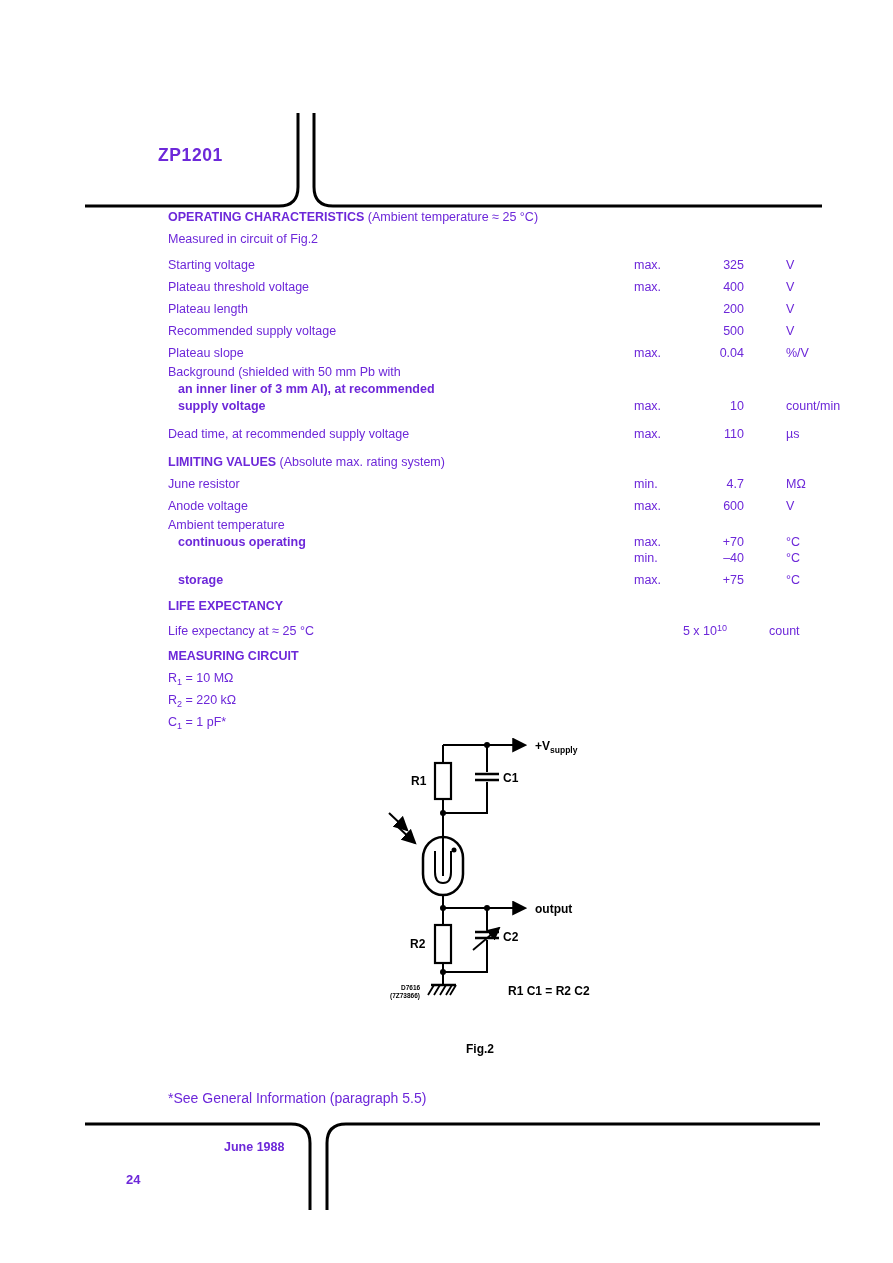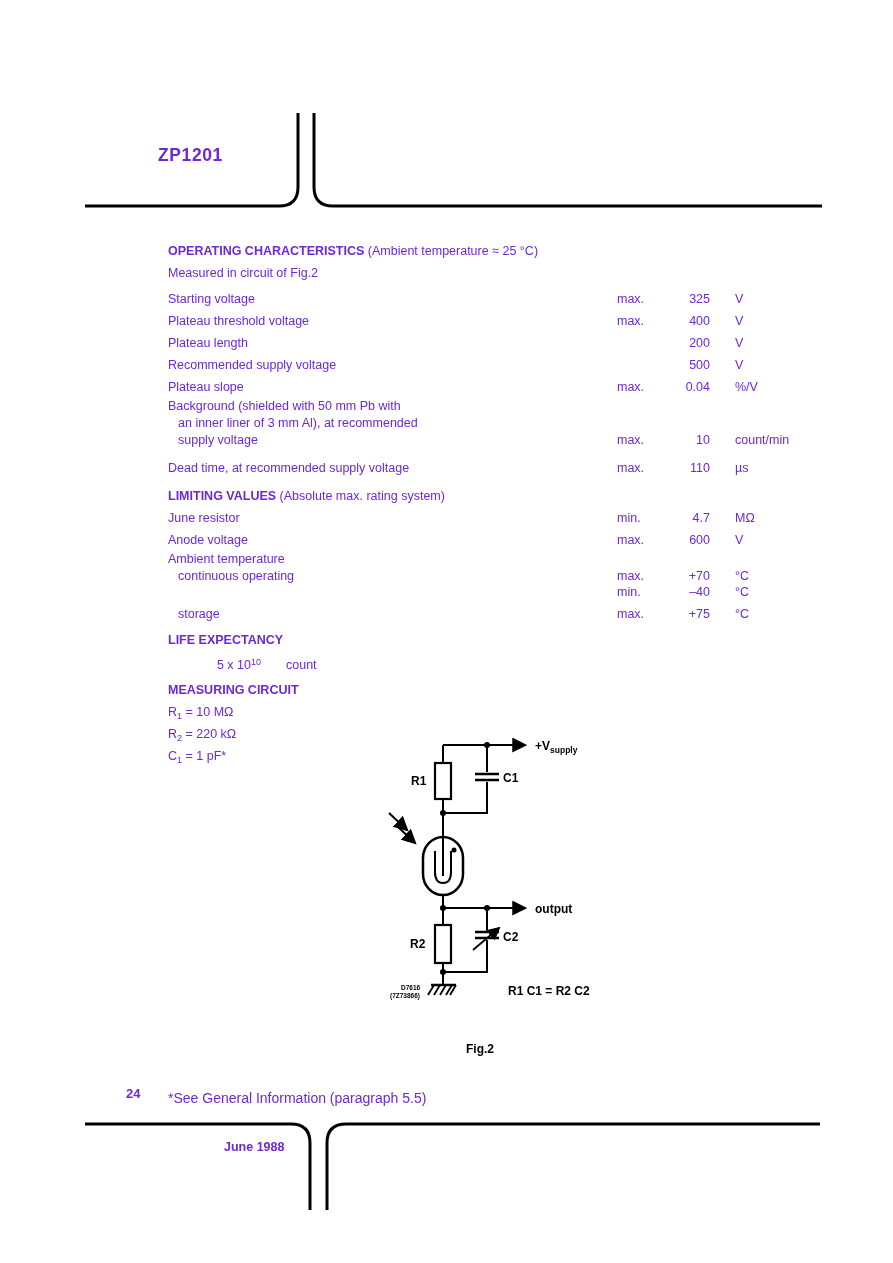--- a/index.html
+++ b/index.html
@@ -6,42 +6,42 @@
   body { background:#ffffff; }
   .page {
     position:relative; width:893px; height:1263px; background:#fff;
     font-family:"Liberation Sans", sans-serif; color:#6d28d9; overflow:hidden;
   }
   .rules-svg { position:absolute; left:0; top:0; }
   .product-title {
     position:absolute; left:158px; top:145px;
     font-size:17.5px; font-weight:700; letter-spacing:0.6px;
   }
-  .doc { position:absolute; left:168px; top:240px; width:648px; font-size:12.5px; }
+  .doc { position:absolute; left:168px; top:206px; width:648px; font-size:12.5px; }
   .h { height:22px; line-height:22px; font-weight:700; white-space:nowrap; }
   .h .paren { font-weight:400; }
   .subline { height:22px; line-height:22px; }
-  .trow { display:flex; height:22px; line-height:22px; align-items:baseline; }
+  .trow { display:flex; height:22px; line-height:22px; align-items:baseline;gap:17px; }
   .trow.tight { height:17px; line-height:17px; }
   .trow.tighter { height:16px; line-height:16px; }
   .lbl { width:449px; flex:0 0 449px; white-space:nowrap; }
-  .lbl.ind { padding-left:10px; }
+  .lbl.ind { padding-left:10px;font-weight:bold; }
   .qual { width:43px; flex:0 0 43px; }
   .val { width:50px; flex:0 0 50px; text-align:right; }
   .lifeval { width:93px; flex:0 0 93px; text-align:right; }
   .unit { padding-left:25px; white-space:nowrap; }
   .mt3 { margin-top:3px; } .mt4 { margin-top:4px; } .mt6 { margin-top:6px; }
   .mt8 { margin-top:8px; }
   sub { font-size:9px; vertical-align:-3px; }
   sup { font-size:9px; vertical-align:4px; }
   .circuit { position:absolute; left:383px; top:725px; }
   .circuit text { font-family:"Liberation Sans", sans-serif; font-weight:700; font-size:12px; fill:#000; }
   .circuit .tiny { font-size:6.5px; }
   .footnote { position:absolute; left:168px; top:1090px; font-size:14px; }
-  .page-number { position:absolute; left:126px; top:1086px; font-size:13px; font-weight:700; }
+  .page-number { position:absolute; left:126px; top:1172px; font-size:13px; font-weight:700; }
   .issue-date { position:absolute; left:224px; top:1140px; font-size:12.5px; font-weight:700; }
 </style>
 </head>
 <body>
 
 <div class="page">
 
   <svg class="rules-svg" width="893" height="1263" viewBox="0 0 893 1263">
     <g stroke="#000" stroke-width="3" fill="none">
       <path d="M85,206 H279 Q298,206 298,187 V113"></path>
@@ -145,20 +145,21 @@
     </div>
     <div class="trow mt3">
       <span class="lbl ind">storage</span>
       <span class="qual">max.</span>
       <span class="val">+75</span>
       <span class="unit">°C</span>
     </div>
 
     <div class="h mt4">LIFE EXPECTANCY</div>
     <div class="trow">
+      <span class="lbl">Life expectancy at ≈ 25 °C</span>
       <span class="lifeval"><span>5 x 10</span><sup>10</sup></span>
       <span class="unit">count</span>
     </div>
 
     <div class="h mt6">MEASURING CIRCUIT</div>
     <div class="trow">
       <span><span>R</span><sub>1</sub><span> = 10 MΩ</span></span>
     </div>
     <div class="trow">
       <span><span>R</span><sub>2</sub><span> = 220 kΩ</span></span>

